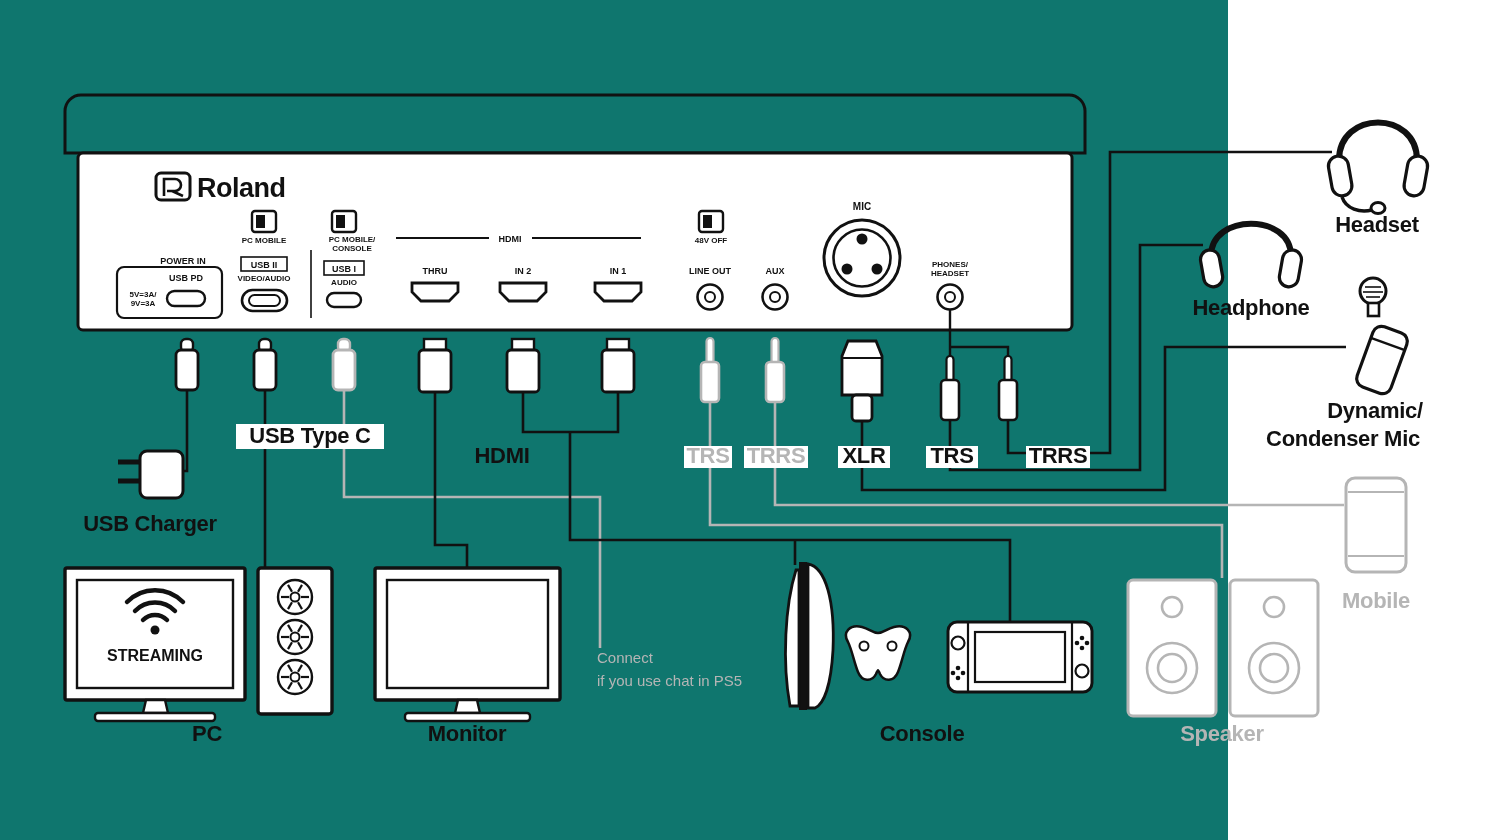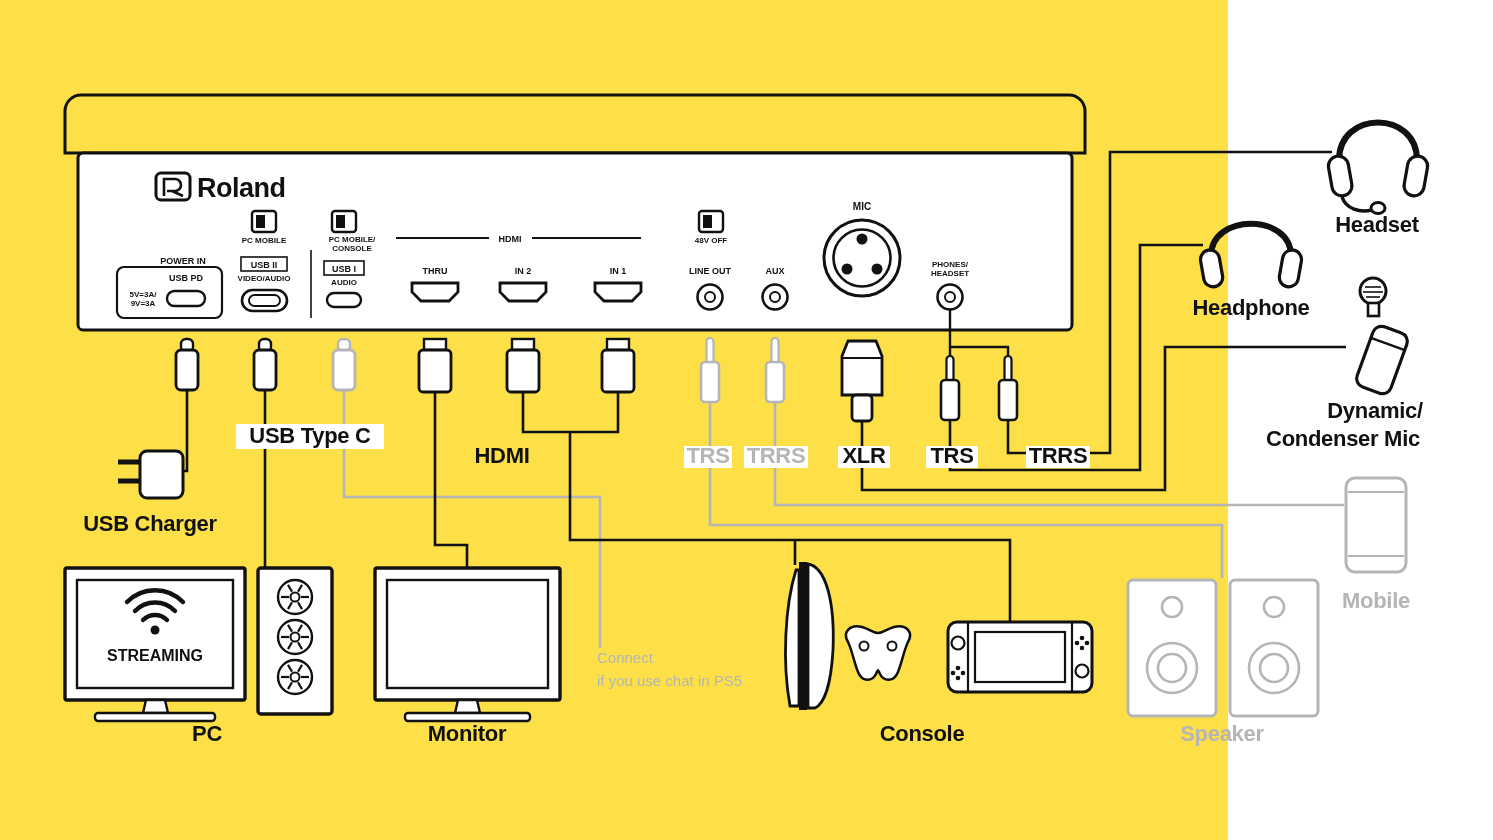--- a/index.html
+++ b/index.html
@@ -1,16 +1,16 @@
 <!DOCTYPE html>
 <html><head>
 <meta charset="utf-8">
 <style>
   html,body{margin:0;padding:0;background:#fff}
-  .stage{position:relative;width:1228px;height:840px;background:#fde047;font-family:"Liberation Sans",sans-serif}
+  .stage{position:relative;width:1228px;height:840px;background:#0f766e;font-family:"Liberation Sans",sans-serif}
   svg{display:block;color:#111}
   .ln{stroke:#111;fill:none}
   .gl{stroke:#b5b5b5;fill:none}
   .fw{fill:#fff}
   text{font-family:"Liberation Sans",sans-serif;fill:#111}
   .t8{font-size:8px;font-weight:bold;text-anchor:middle}
   .t9{font-size:9px;font-weight:bold;text-anchor:middle}
   .t10{font-size:10px;font-weight:bold;text-anchor:middle}
   .lbl{font-size:22px;font-weight:bold;text-anchor:middle;letter-spacing:-0.3px}
   .gray{fill:#b5b5b5}

